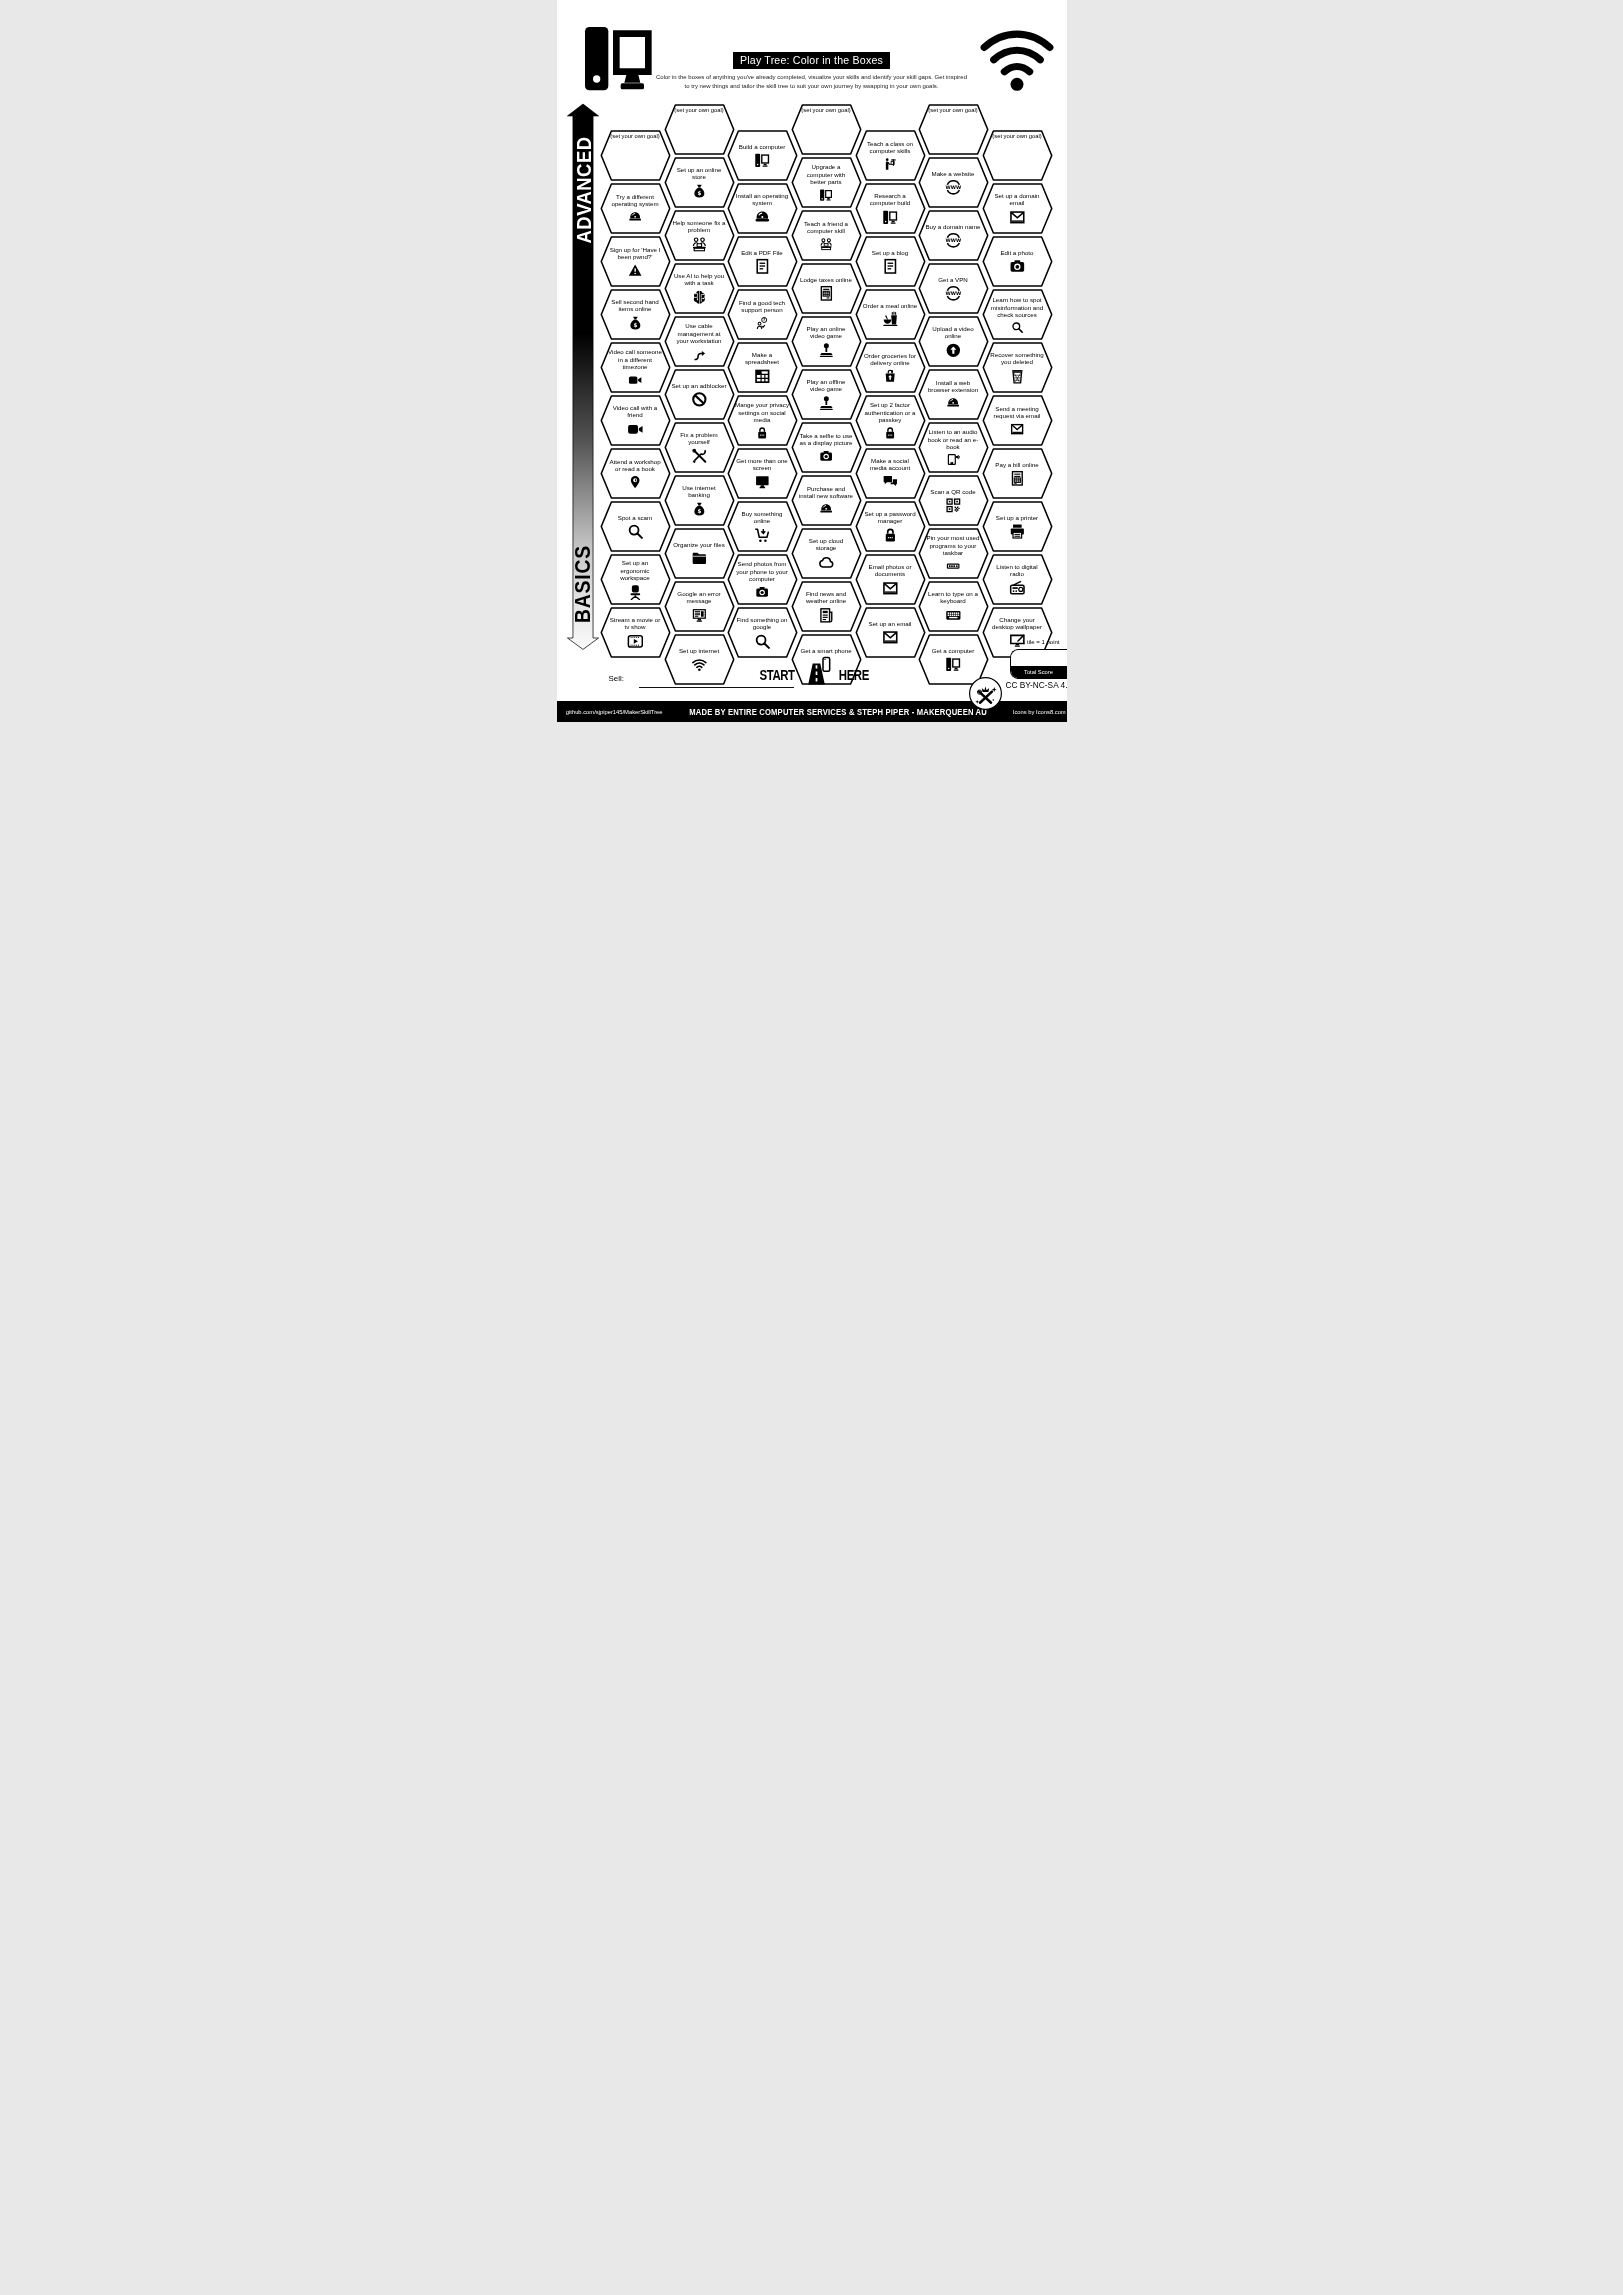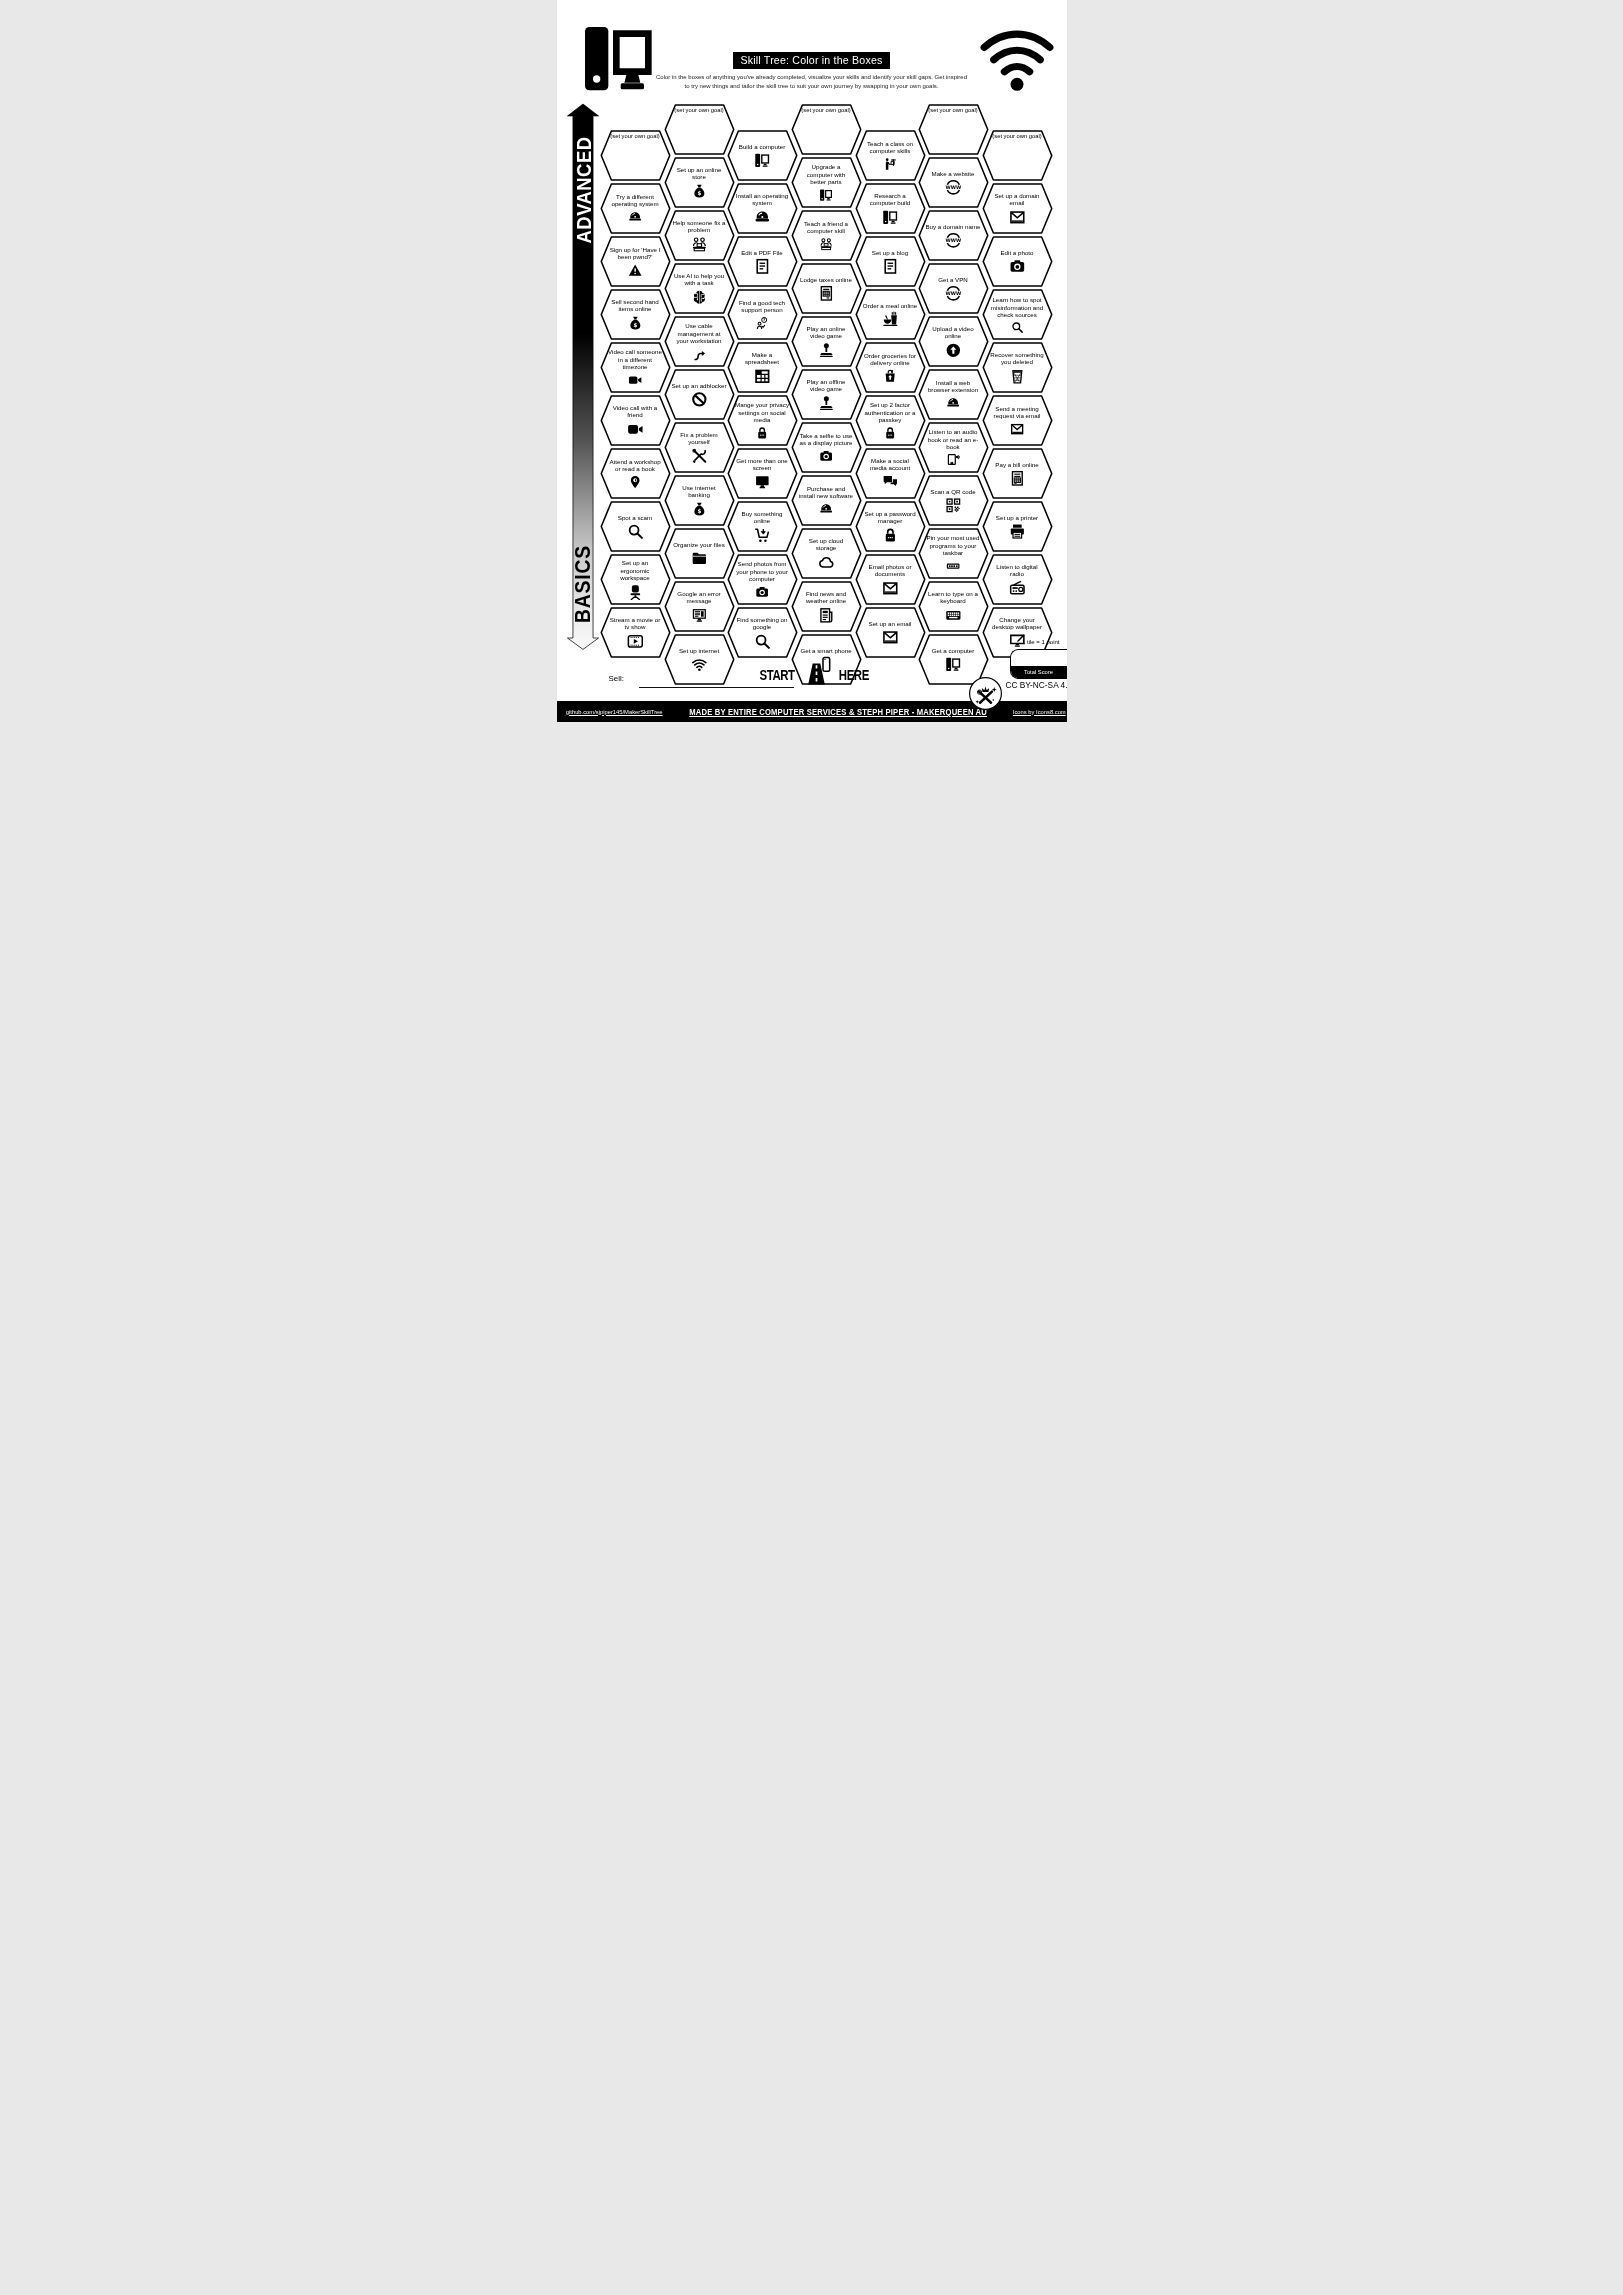--- a/index.html
+++ b/index.html
@@ -69,21 +69,21 @@
   }
   .score-bar{
     position:absolute;left:0;right:0;bottom:0;height:11.6px;background:#000;color:#fff;
     display:flex;align-items:center;justify-content:center;font-size:5.8px;
   }
   .license-badge{position:absolute;left:411px;top:676px;width:35px;height:35px;z-index:6;}
   .license-text{position:absolute;left:449px;top:680px;font-size:8.3px;white-space:nowrap;}
   
   .footer{
     position:absolute;left:0;right:0;bottom:0;height:21px;background:#000;color:#fff;
-    display:flex;align-items:center;z-index:4;text-decoration:underline;
+    display:flex;align-items:center;z-index:4;
   }
   .footer-left{margin-left:9.3px;font-size:5.8px;flex:0 0 auto;}
   .footer-center{
     flex:1 1 auto;text-align:center;font-size:9px;font-weight:700;
     transform:scaleX(.85);transform-origin:center;white-space:nowrap;letter-spacing:0.2px;
   }
   .footer-right{margin-right:8.3px;font-size:5.8px;flex:0 0 auto;}
 </style>
 </head>
 <body>
@@ -95,21 +95,21 @@
       <rect x="1.8" y="2.4" width="7" height="19" rx="1.3"></rect>
       <circle cx="5.3" cy="18" r="1.1" fill="#fff"></circle>
       <path d="M10.2 3.4h11.6v13.4H10.2z"></path>
       <path d="M12.2 5.4h7.6v9.4h-7.6z" fill="#fff"></path>
       <path d="M14.2 16.8h3.6l.6 2.3h-4.8z"></path>
       <rect x="12.5" y="19.3" width="7" height="1.8" rx=".5"></rect>
     </svg>
   </div>
 
   <div class="subtitle-wrap">
-    <div class="subtitle">Skill Tree: Color in the Boxes</div>
+    <div class="subtitle">Play Tree: Color in the Boxes</div>
   </div>
   <div class="description">
     <div>Color in the boxes of anything you've already completed, visualize your skills and identify your skill gaps.  Get inspired</div>
     <div>to try new things and tailor the skill tree to suit your own journey by swapping in your own goals.</div>
   </div>
 
   <div class="logo-wifi">
     <svg viewBox="0 0 24 24" width="84" height="82" fill="#000">
       <path d="M2.4 9.2c5.7-5.2 13.5-5.2 19.2 0" fill="none" stroke="#000" stroke-width="2.1" stroke-linecap="round"></path>
       <path d="M5.2 12.8c4.1-3.7 9.5-3.7 13.6 0" fill="none" stroke="#000" stroke-width="2.1" stroke-linecap="round"></path>

